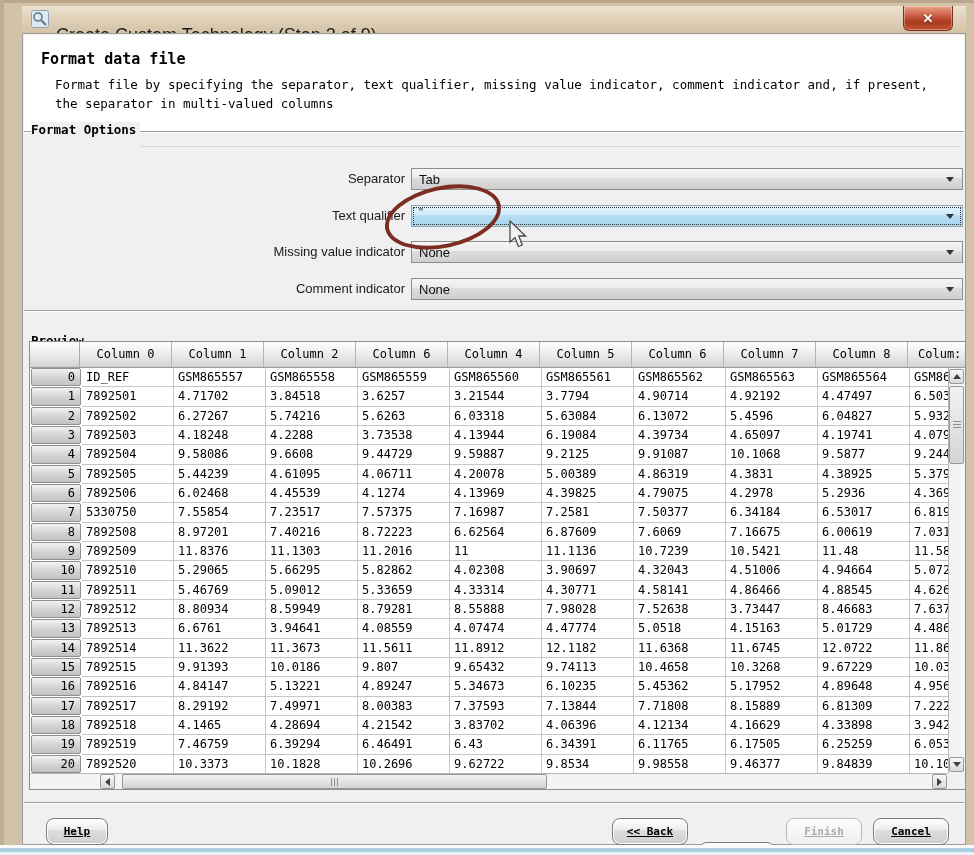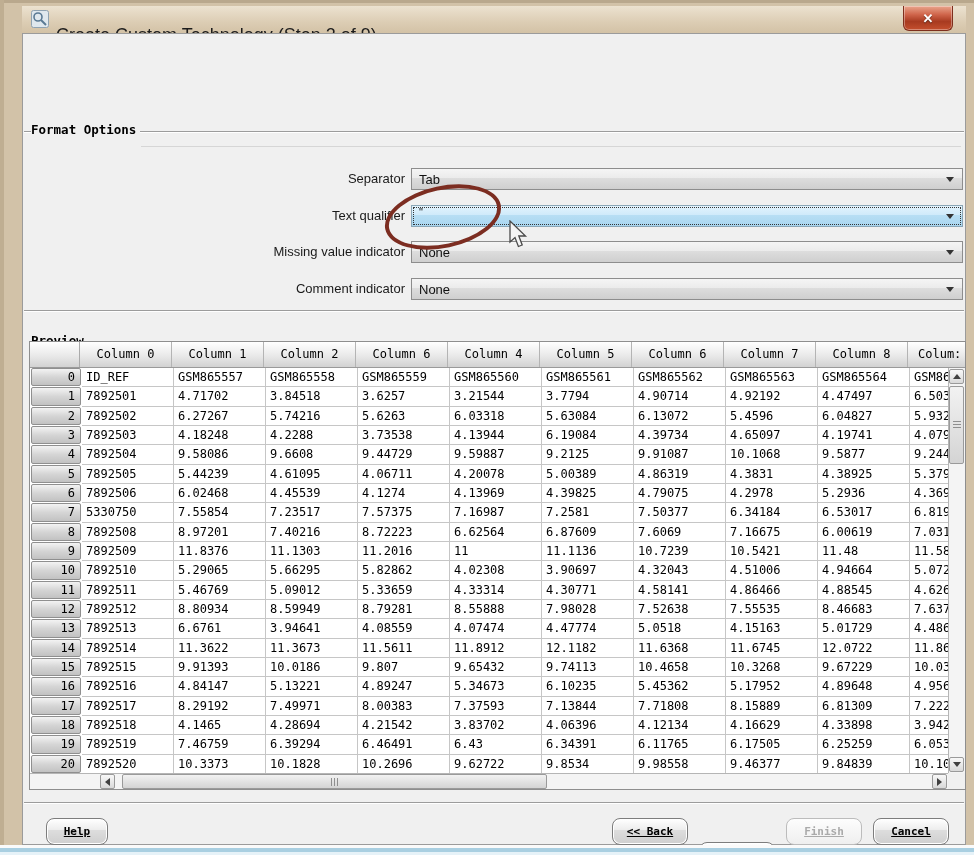--- a/index.html
+++ b/index.html
@@ -111,20 +111,24 @@
       <circle cx="7" cy="7" r="4" fill="none" stroke="#5a7a94" stroke-width="1.6"></circle>
       <line x1="10" y1="10" x2="15" y2="15" stroke="#5a7a94" stroke-width="2"></line>
     </svg>
     <span class="title-text">Create Custom Technology (Step 2 of 9)</span>
     <div class="close-btn">
       <span>✕</span>
     </div>
   </div>
 
   <div class="dialog">
+    <div class="header-panel">
+      <div class="h-title">Format data file</div>
+      <div class="h-desc"><span>Format file by specifying the separator, text qualifier, missing value indicator, comment indicator and, if present,</span><br><span>the separator in multi-valued columns</span></div>
+    </div>
     <div class="groove" style="top:97px;"></div>
 
     <div class="group-label">Format Options</div>
     <div class="group-topline"></div>
 
     <div id="opt-rows">
         <div class="opt-row" style="top: 134px;">
           <div class="opt-label">Separator</div>
           <div class="combo">
             <span class="combo-value">Tab</span>
@@ -336,21 +340,21 @@
           </div>
           <div class="t-row">
             <div class="t-rowhead">12</div>
             <div class="t-cell">7892512</div>
             <div class="t-cell">8.80934</div>
             <div class="t-cell">8.59949</div>
             <div class="t-cell">8.79281</div>
             <div class="t-cell">8.55888</div>
             <div class="t-cell">7.98028</div>
             <div class="t-cell">7.52638</div>
-            <div class="t-cell">7.55535</div>
+            <div class="t-cell">3.73447</div>
             <div class="t-cell">8.46683</div>
             <div class="t-cell clip">7.6377</div>
           </div>
           <div class="t-row">
             <div class="t-rowhead">13</div>
             <div class="t-cell">7892513</div>
             <div class="t-cell">6.6761</div>
             <div class="t-cell">3.94641</div>
             <div class="t-cell">4.08559</div>
             <div class="t-cell">4.07474</div>

